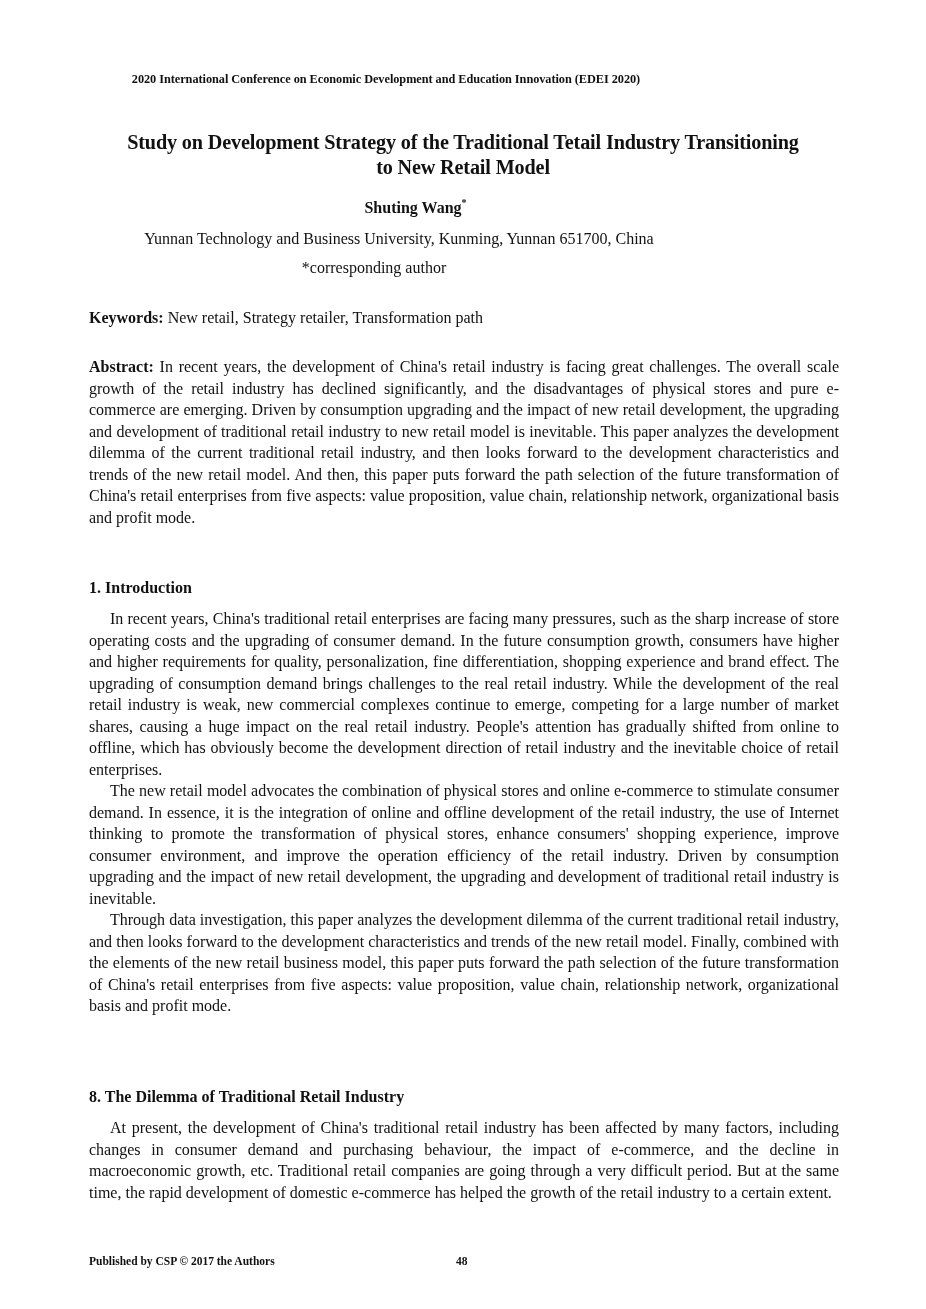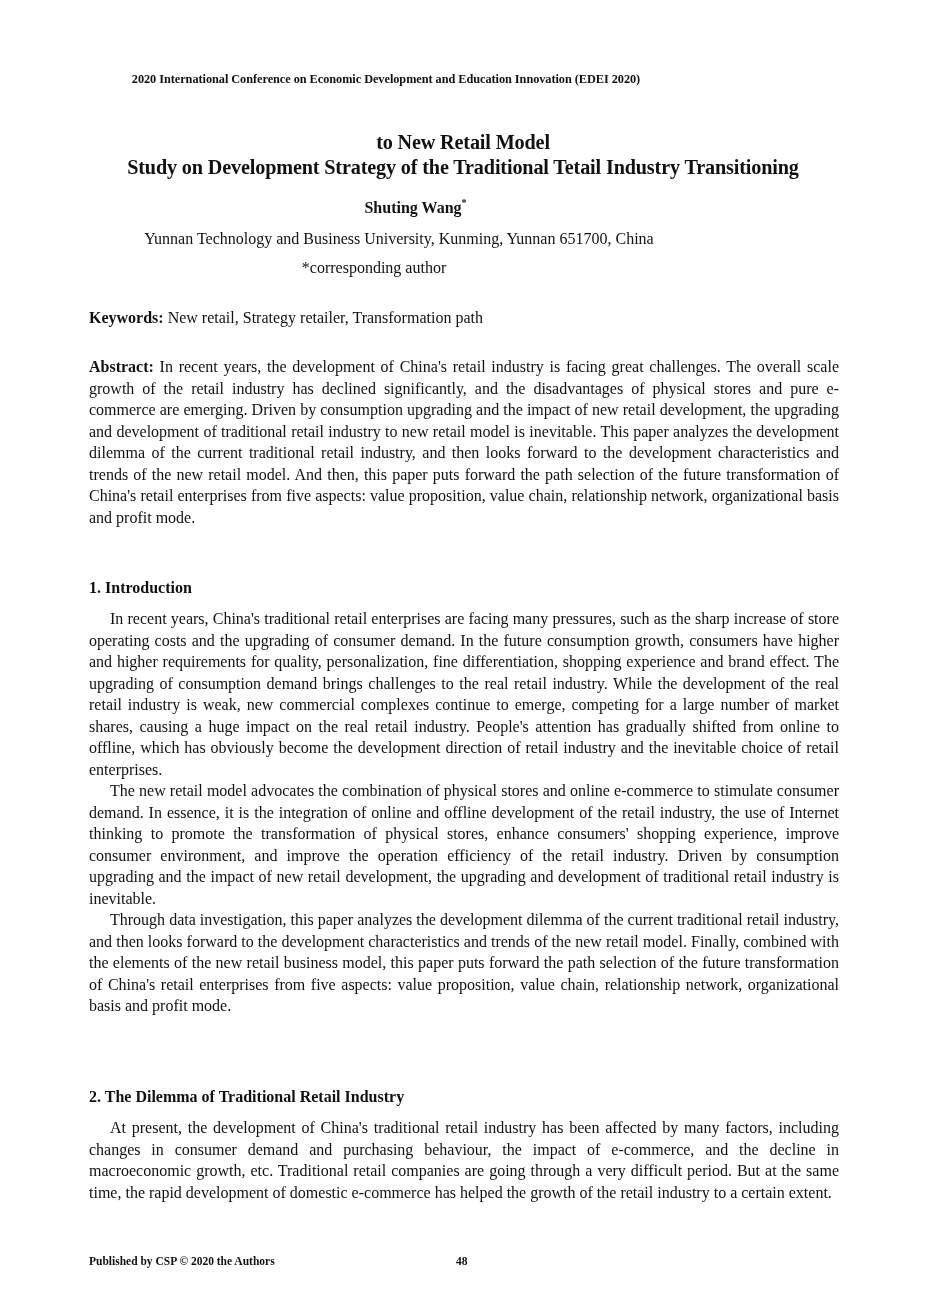--- a/index.html
+++ b/index.html
@@ -44,22 +44,22 @@
     .footer-page {
       position: absolute; top: 1255px; left: 456px; font-size: 11.5px; font-weight: bold;
     }
   </style>
 </head>
 <body>
 
 <div class="conf-header">2020 International Conference on Economic Development and Education Innovation (EDEI 2020)</div>
 
 <div class="title">
+  <div>Study on Development Strategy of the Traditional Tetail Industry Transitioning</div>
   <div>to New Retail Model</div>
-  <div>Study on Development Strategy of the Traditional Tetail Industry Transitioning</div>
 </div>
 
 <div class="author">
   <span>Shuting Wang</span><sup>*</sup>
 </div>
 <div class="affil">Yunnan Technology and Business University, Kunming, Yunnan 651700, China</div>
 <div class="corr">*corresponding author</div>
 
 <div class="block keywords">
   <span class="bold">Keywords:</span><span> New retail, Strategy retailer, Transformation path</span>
@@ -69,19 +69,19 @@
   <span class="bold">Abstract:</span><span> In recent years, the development of China's retail industry is facing great challenges. The overall scale growth of the retail industry has declined significantly, and the disadvantages of physical stores and pure e-commerce are emerging. Driven by consumption upgrading and the impact of new retail development, the upgrading and development of traditional retail industry to new retail model is inevitable. This paper analyzes the development dilemma of the current traditional retail industry, and then looks forward to the development characteristics and trends of the new retail model. And then, this paper puts forward the path selection of the future transformation of China's retail enterprises from five aspects: value proposition, value chain, relationship network, organizational basis and profit mode.</span>
 </div>
 
 <div class="block sec1-heading">1. Introduction</div>
 <div class="block sec1-body">
   <p class="para">In recent years, China's traditional retail enterprises are facing many pressures, such as the sharp increase of store operating costs and the upgrading of consumer demand. In the future consumption growth, consumers have higher and higher requirements for quality, personalization, fine differentiation, shopping experience and brand effect. The upgrading of consumption demand brings challenges to the real retail industry. While the development of the real retail industry is weak, new commercial complexes continue to emerge, competing for a large number of market shares, causing a huge impact on the real retail industry. People's attention has gradually shifted from online to offline, which has obviously become the development direction of retail industry and the inevitable choice of retail enterprises.</p>
   <p class="para">The new retail model advocates the combination of physical stores and online e-commerce to stimulate consumer demand. In essence, it is the integration of online and offline development of the retail industry, the use of Internet thinking to promote the transformation of physical stores, enhance consumers' shopping experience, improve consumer environment, and improve the operation efficiency of the retail industry. Driven by consumption upgrading and the impact of new retail development, the upgrading and development of traditional retail industry is inevitable.</p>
   <p class="para">Through data investigation, this paper analyzes the development dilemma of the current traditional retail industry, and then looks forward to the development characteristics and trends of the new retail model. Finally, combined with the elements of the new retail business model, this paper puts forward the path selection of the future transformation of China's retail enterprises from five aspects: value proposition, value chain, relationship network, organizational basis and profit mode.</p>
 </div>
 
-<div class="block sec2-heading">2. The Dilemma of Traditional Retail Industry</div>
+<div class="block sec2-heading">8. The Dilemma of Traditional Retail Industry</div>
 <div class="block sec2-body">
   <p class="para">At present, the development of China's traditional retail industry has been affected by many factors, including changes in consumer demand and purchasing behaviour, the impact of e-commerce, and the decline in macroeconomic growth, etc. Traditional retail companies are going through a very difficult period. But at the same time, the rapid development of domestic e-commerce has helped the growth of the retail industry to a certain extent.</p>
 </div>
 
-<div class="footer-left">Published by CSP © 2020 the Authors</div>
+<div class="footer-left">Published by CSP © 2017 the Authors</div>
 <div class="footer-page">48</div>
 
 </body></html>

